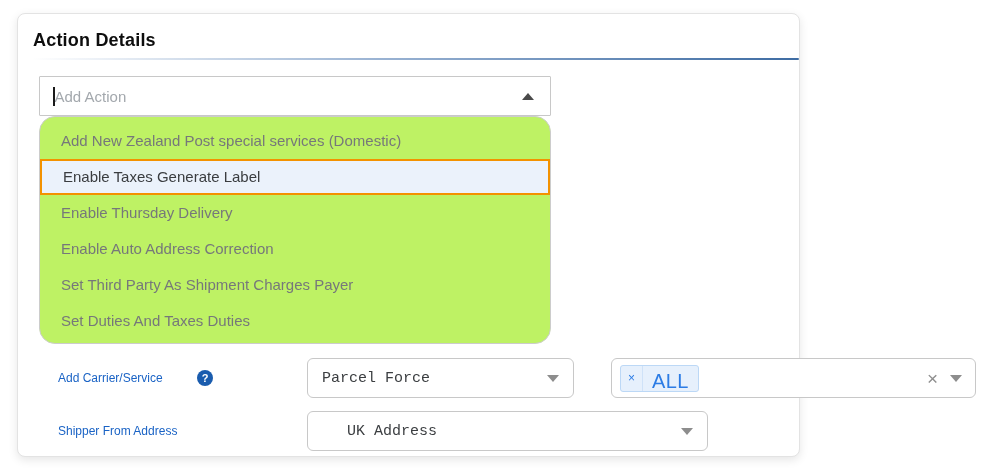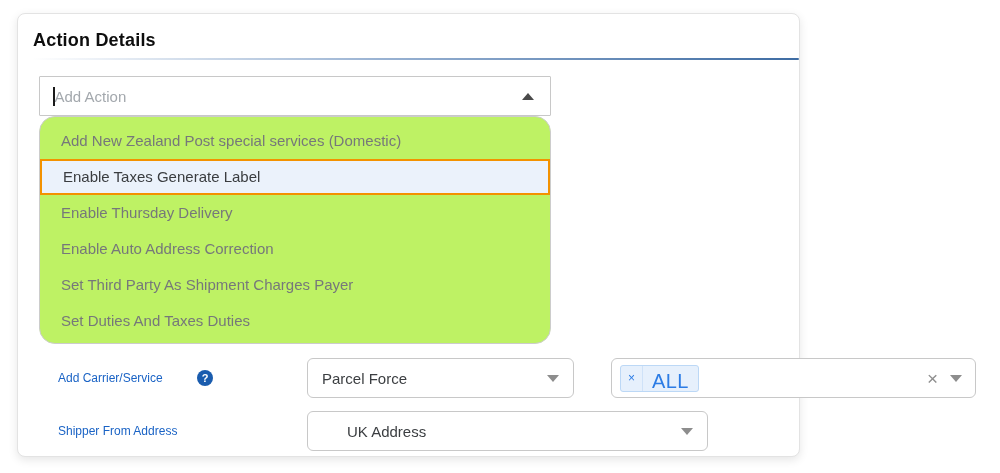--- a/index.html
+++ b/index.html
@@ -47,21 +47,21 @@
                font-size:12px; color:#1a63c5;margin-left:19px; }
   .help-icon { position:absolute; left:179px; top:12px; width:16px; height:16px;
                border-radius:50%; background:#1a5cae; color:#fff; font-size:11px;
                font-weight:700; text-align:center; line-height:16px; cursor:default; }
 
   .select { position:absolute; top:0; height:40px; border:1px solid #c8c8c8;
             border-radius:6px; background:#fff; display:flex; align-items:center;
             justify-content:space-between; padding:0 14px; }
   .select-carrier { left:289px; width:267px; }
   .select-shipper { left:289px; width:401px;padding-left:39px; }
-  .select-value { font-size:15px; color:#3b3e41; }
+  .select-value { font-size:15px; color:#3b3e41;font-family:Liberation Mono, monospace; }
 
   .multiselect { position:absolute; left:593px; top:0; width:365px; height:40px;
                  border:1px solid #c8c8c8; border-radius:6px; background:#fff;
                  display:flex; align-items:center; padding:0 13px 0 8px; }
   .tag { display:flex; align-items:stretch; height:27px; background:#e6f0fc;
          border:1px solid #bcd8f6; border-radius:3px; color:#2c7ce5; overflow:hidden; }
   .tag-remove { display:flex; align-items:center; padding:0 7px; font-size:12px;
                 border-right:1px solid #cfe2f8; cursor:pointer; }
   .tag-label { display:flex; align-items:center; padding:16px 9px; font-size:20px;
                letter-spacing:0.4px; }

